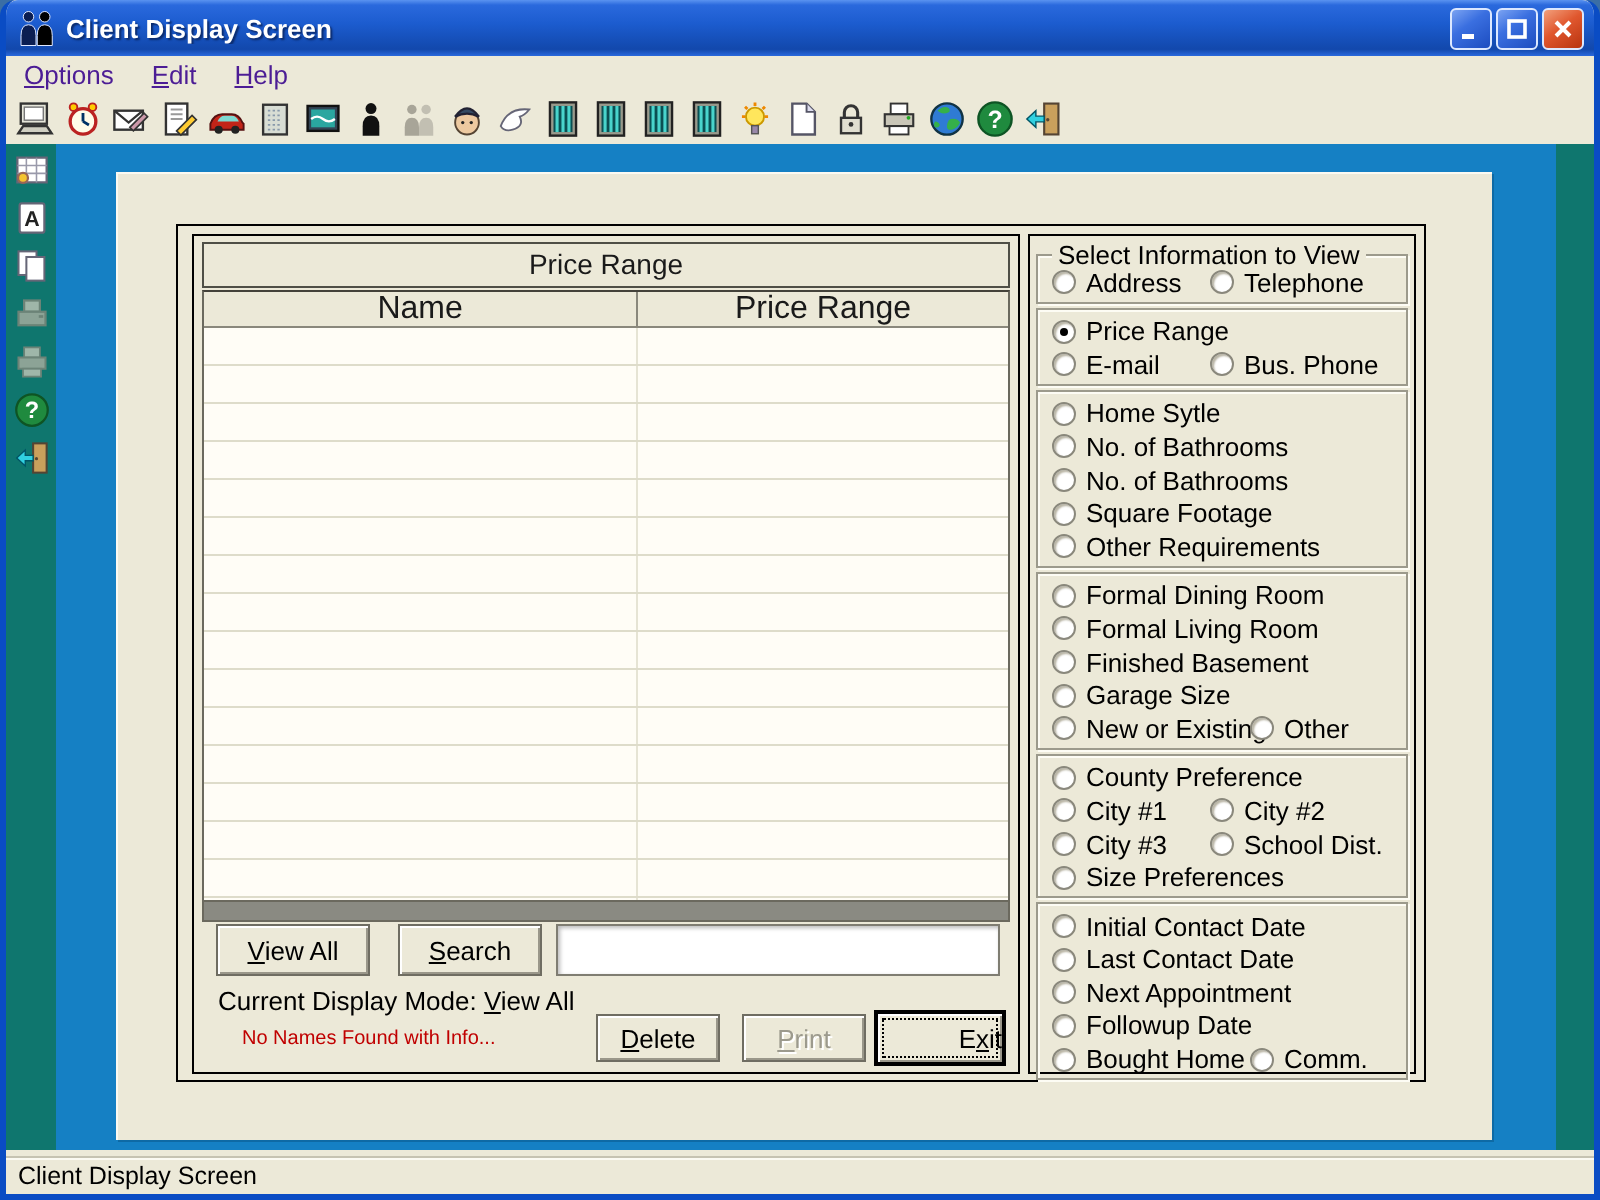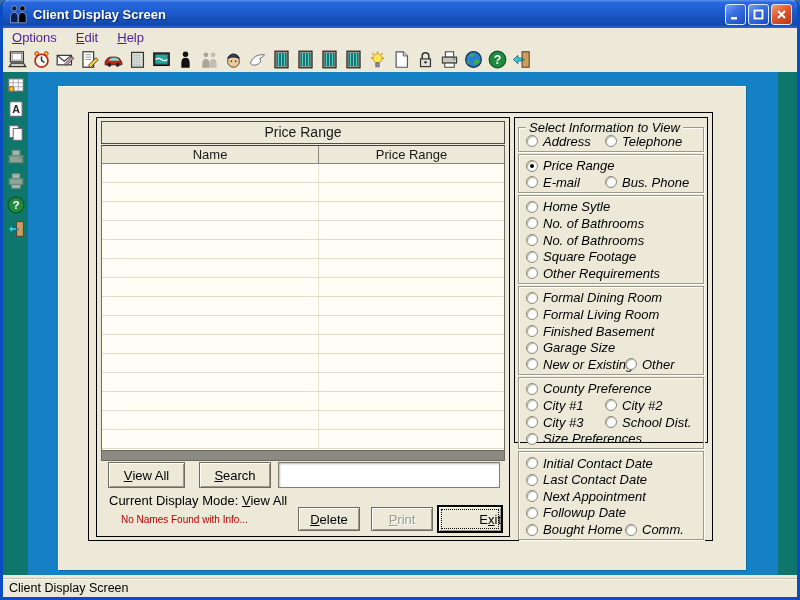--- a/index.html
+++ b/index.html
@@ -27,21 +27,21 @@
   .ricon{width:20px;height:20px;display:flex;align-items:center;justify-content:center;}
   .ricon.disabled{opacity:.75;}
   .blue-area{position:absolute;left:25px;top:0;width:750px;bottom:0;background:#1580C4;}
   .main-panel{position:absolute;left:30px;top:14px;width:688px;height:484px;background:#ECE9D8;
     box-shadow:inset 1px 1px 0 #fbfaf2,1px 1px 0 #0e6aa5;}
   .form{position:absolute;left:30px;top:26px;width:625px;height:429px;border:1px solid #000;background:#ECE9D8;}
   
   .left-sub{position:absolute;left:7px;top:4px;width:414px;height:420px;border:1px solid #000;background:#ECE9D8;}
   .pr-title{margin:3px 4px 0;height:23px;border:1px solid #4f4f46;text-align:center;font-size:14px;line-height:21px;color:#1a1a1a;}
   .table{margin:1px 4px 0;border:1px solid #6b695e;border-top-color:#44423a;}
-  .thead{display:flex;height:18px;background:#ECE9D8;border-bottom:1px solid #8a887c;font-size:13px;color:#1a1a1a;}
+  .thead{display:flex;height:18px;background:#ECE9D8;border-bottom:1px solid #8a887c;font-size:16px;color:#1a1a1a;}
   .th{line-height:18px;text-align:center;}
   .th.c1{width:54%;border-right:1px solid #8a887c;}
   .th.c2{width:46%;}
   .tbody{height:286px;background:#fffdf6;overflow:hidden;}
   .trow{height:19px;display:flex;border-bottom:1px solid #dedcca;}
   .tc.c1{width:54%;border-right:1px solid #e6e4d4;}
   .tc.c2{width:46%;}
   .hscroll{margin:0 4px;height:10px;background:#8a8a82;border:1px solid #6b695e;border-top:none;}
   .btn{position:absolute;background:#ECE9D8;border:1px solid #6f6d62;box-shadow:inset 1px 1px 0 #ffffff,inset -1px -1px 0 #9a978a;
     font-family:"Liberation Sans",sans-serif;font-size:13px;color:#000;display:flex;align-items:center;justify-content:center;padding:0;cursor:default;}
@@ -51,21 +51,21 @@
   .btn-viewall{left:11px;top:344px;width:77px;height:26px;}
   .btn-search{left:102px;top:344px;width:72px;height:26px;}
   .search-input{position:absolute;left:181px;top:344px;width:222px;height:26px;background:#fff;border:1px solid #7f7d72;
     box-shadow:inset 1px 1px 2px rgba(0,0,0,.28);font-family:"Liberation Sans",sans-serif;font-size:13px;padding:0 4px;}
   .mode-text{position:absolute;left:12px;top:375px;font-size:13px;color:#000;white-space:nowrap;}
   .alert-text{position:absolute;left:24px;top:396px;font-size:10px;color:#c00000;white-space:nowrap;}
   .btn-delete{left:201px;top:389px;width:62px;height:24px;}
   .btn-print{left:274px;top:389px;width:62px;height:24px;}
   .btn-exit{left:340px;top:387px;width:66px;height:28px;justify-content:flex-end;}
   
-  .right-sub{position:absolute;left:425px;top:4px;width:194px;height:326px;border:1px solid #000;background:#ECE9D8;padding:1px 3px;font-style:italic;}
+  .right-sub{position:absolute;left:425px;top:4px;width:194px;height:420px;border:1px solid #000;background:#ECE9D8;padding:1px 3px;}
   .grp{position:relative;border:1px solid #9c9a8c;box-shadow:1px 1px 0 #fdfcf4,inset 1px 1px 0 #fdfcf4;margin-top:2px;padding:2px 0;}
   .grp.hascap{margin-top:8px;padding-top:4px;}
   .gcap{position:absolute;top:-8px;left:7px;background:#ECE9D8;padding:0 3px;font-size:13px;line-height:15px;color:#000;}
   .grow{position:relative;height:16.6px;display:flex;align-items:flex-end;}
   .itm{display:inline-flex;align-items:center;gap:5px;margin-left:7px;white-space:nowrap;}
   .itm.c2{position:absolute;left:86px;margin-left:0;}
   .itm.c2.far{left:106px;}
   .radio{width:12px;height:12px;flex:none;border:1px solid #8a887c;border-radius:50%;background:#fff;box-shadow:inset 1px 1px 1px #b9b5a5;}
   .radio.sel::after{content:"";display:block;width:4px;height:4px;border-radius:50%;background:#000;margin:3px;}
   .rlabel{font-size:13px;color:#000;}

